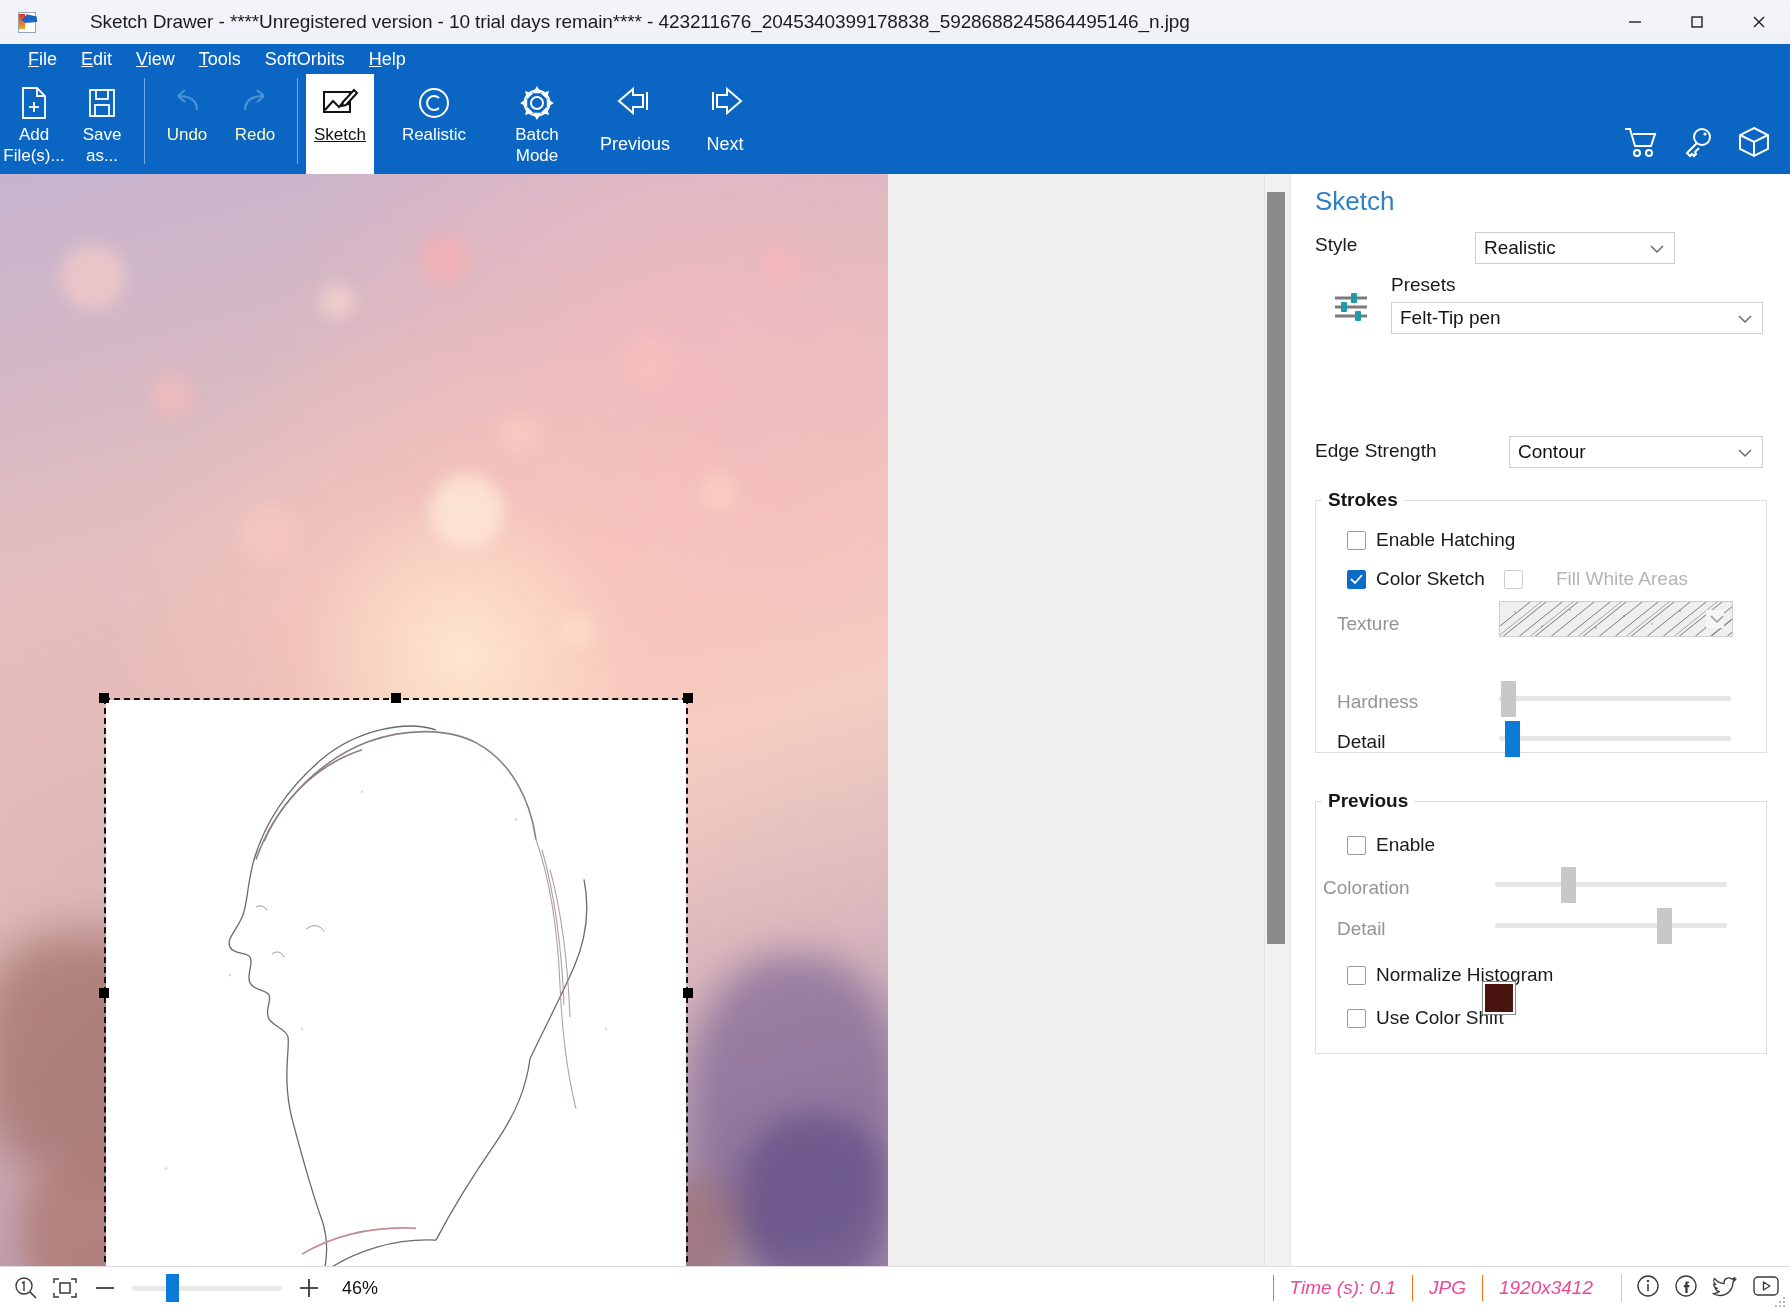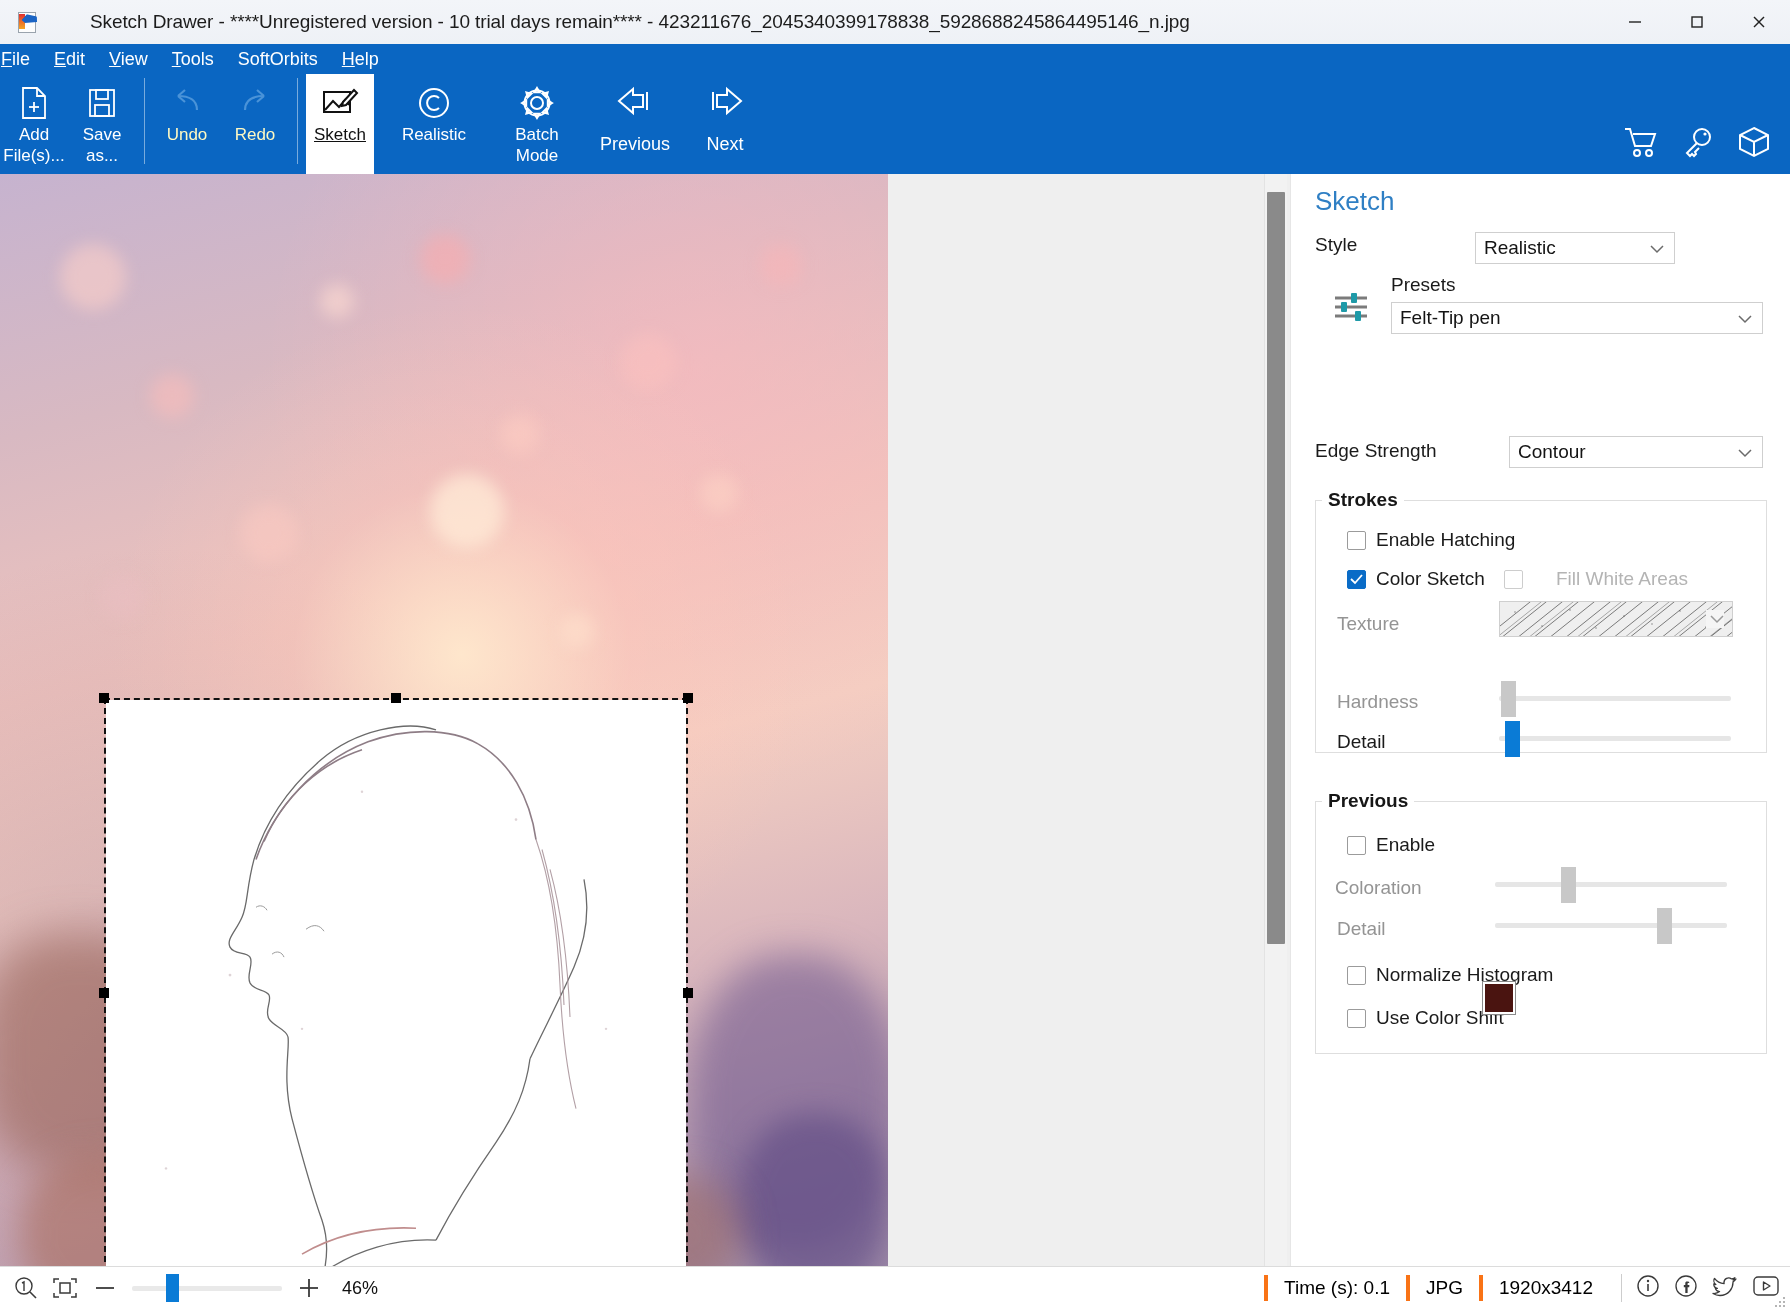--- a/index.html
+++ b/index.html
@@ -53,21 +53,21 @@
   }
   .win-btn svg { display:block; }
 
   
   .ribbon {
     position: absolute; left: 0; top: 44px; width: 1790px; height: 130px;
     background: #0a66c2;
   }
   .menubar {
     position: absolute; left: 0; top: 0; height: 30px; display: flex;
-    align-items: center; padding-left: 1px;
+    align-items: center; padding-left: 28px;
   }
   .menu-item {
     color: #ffffff; font-size: 18px; margin-right: 24px; cursor: default;
     white-space: nowrap;
   }
   .menu-item u { text-decoration: underline; }
 
   .tools { position: absolute; left: 0; top: 30px; height: 100px; display: flex; align-items: flex-start; }
   .tool {
     width: 68px; min-height: 98px; display: flex; flex-direction: column;
@@ -200,22 +200,22 @@
     background: #ffffff; border-top: 1px solid #dcdcdc;
     display: flex; align-items: center;
   }
   .sb-icon { margin-left: 14px; display: flex; align-items: center; }
   .zoomslider { position: relative; width: 150px; height: 20px; margin-left: 14px; }
   .zoomslider .track { position:absolute; left:0; top:8px; width:100%; height:5px; background:#e9e9e9; border-radius:2px;}
   .zoomslider .thumb { position:absolute; left:34px; top:-4px; width:13px; height:28px; background:#0a7bd6; }
   .zoomval { font-size: 18px; color: #111; margin-left: 20px; }
   .sb-right { position: absolute; right: 10px; display: flex; align-items: center; height: 42px; }
   .sb-cell {
-    font-size: 19px; color: #000000; padding: 0 16px; height: 26px;
-    display: flex; align-items: center; border-left: 4px solid #f97316;
+    font-size: 19px; color: #ec4899; padding: 0 16px; height: 26px;
+    display: flex; align-items: center; border-left: 1px solid #f97316; font-style: italic;
   }
   .sb-social { display: flex; align-items: center; gap: 14px; padding-left: 14px; border-left:1px solid #cdcdcd; margin-left: 12px;}
   .resize-grip { position:absolute; right:4px; bottom:3px; width:12px; height:12px; }
 </style>
 </head>
 <body>
 
 <div id="app">
 
   <div class="titlebar">
@@ -595,21 +595,21 @@
 
     <fieldset class="group" style="left:24px; top:616px; width:450px; height:262px;">
       <legend>Previous</legend>
     </fieldset>
 
     <div class="row" style="left:56px; top:660px;">
       <span class="cbx"></span>
       <span class="cbx-label">Enable</span>
     </div>
 
-    <div class="row" style="left:44px; top:703px;">
+    <div class="row" style="left:32px; top:703px;">
       <span class="lbl dim">Coloration</span>
     </div>
     <div class="slider" style="left:204px; top:701px; width:232px;">
       <div class="track"></div>
       <div class="thumb" style="left:66px;"></div>
     </div>
 
     <div class="row" style="left:46px; top:744px;">
       <span class="lbl dim">Detail</span>
     </div>

